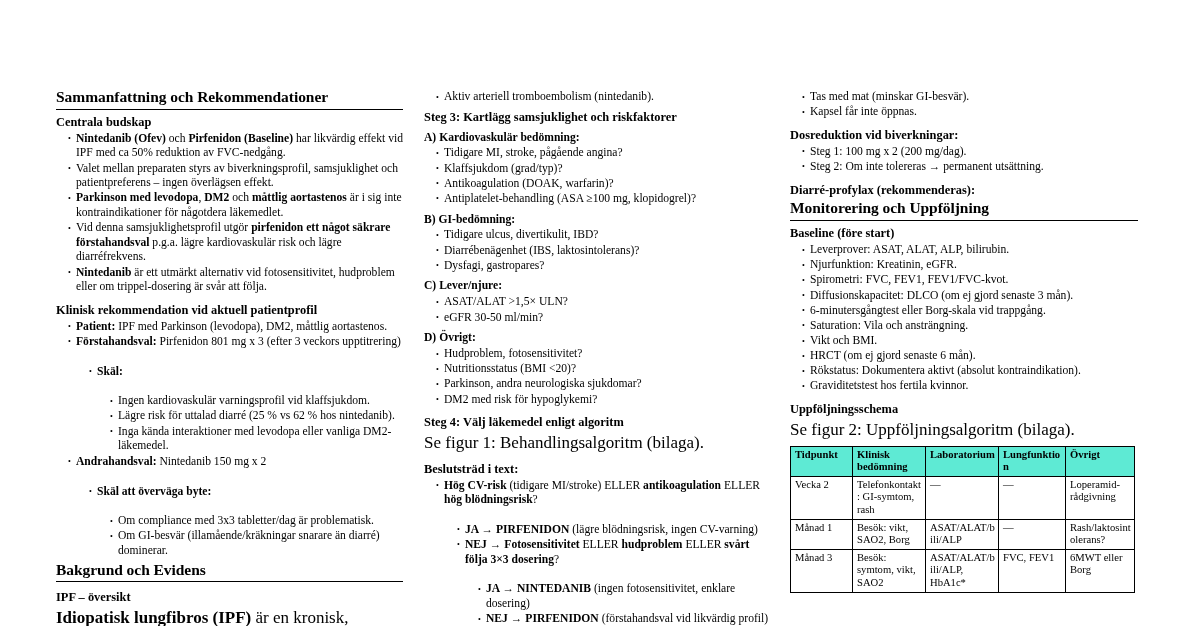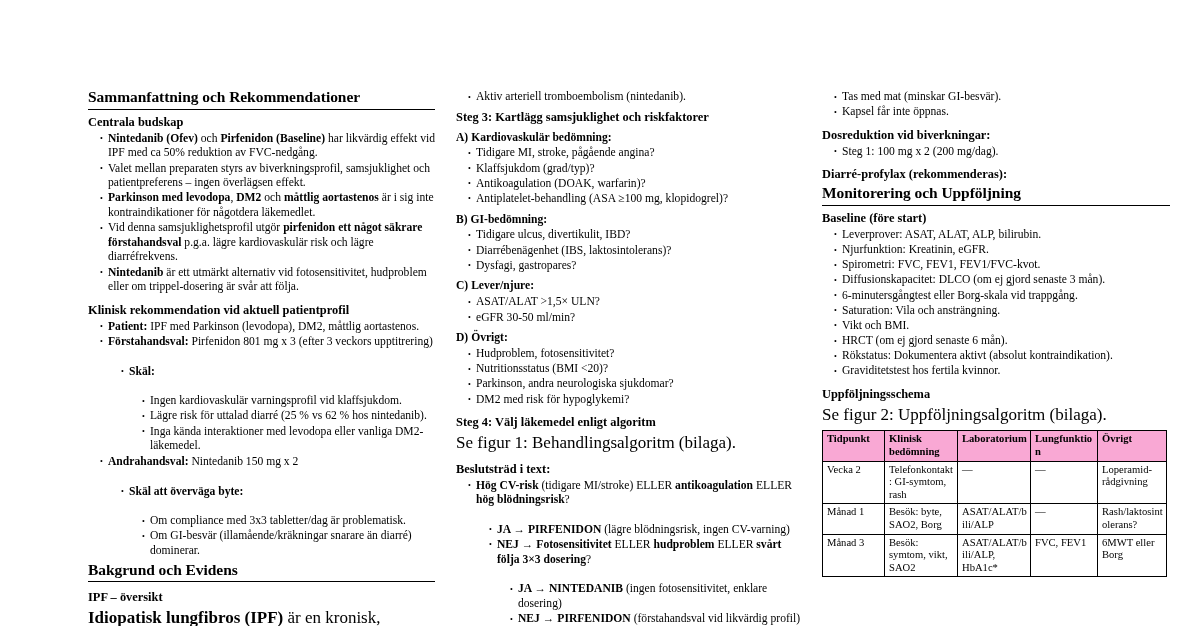--- a/index.html
+++ b/index.html
@@ -13,21 +13,20 @@
     overflow: hidden;
     font-family: "Liberation Serif", "DejaVu Serif", serif;
     color: #000000;
   }
   .page {
     position: relative;
     width: 1191px;
     height: 626px;
     padding-top: 88px;
     box-sizing: border-box;
-    padding-left: 32px;
   }
   .columns {
     display: flex;
     align-items: flex-start;
     gap: 21px;
     padding-left: 56px;
     padding-right: 50px;
   }
   .col {
     width: 347px;
@@ -105,21 +104,21 @@
   }
   table.sched th, table.sched td {
     border: 1px solid #000;
     vertical-align: top;
     padding: 2px 3px 2px 4px;
     line-height: 1.19;
     word-wrap: break-word;
     overflow-wrap: break-word;
   }
   table.sched th {
-    background: #f9a8d4;
+    background: #5eead4;
     font-weight: bold;
     text-align: left;
   }
   table.sched col.c0 { width: 62px; }
   table.sched col.c1 { width: 73px; }
   table.sched col.c2 { width: 73px; }
   table.sched col.c3 { width: 67px; }
   table.sched col.c4 { width: 69px; }
 </style>
 </head>
@@ -238,20 +237,21 @@
     <div class="col col-right">
 
       <ul class="bl">
         <li>Tas med mat (minskar GI-besvär).</li>
         <li>Kapsel får inte öppnas.</li>
       </ul>
 
       <h2 class="sub">Dosreduktion vid biverkningar:</h2>
       <ul class="bl">
         <li>Steg 1: 100 mg x 2 (200 mg/dag).</li>
+        <li>Steg 2: Om inte tolereras → permanent utsättning.</li>
       </ul>
 
       <h2 class="sub">Diarré-profylax (rekommenderas):</h2>
 
       <h1 class="sec spaced">Monitorering och Uppföljning</h1>
 
       <h2 class="sub tight">Baseline (före start)</h2>
       <ul class="bl">
         <li>Leverprover: ASAT, ALAT, ALP, bilirubin.</li>
         <li>Njurfunktion: Kreatinin, eGFR.</li>
@@ -288,21 +288,21 @@
         <tbody>
           <tr>
             <td>Vecka 2</td>
             <td>Telefonkontakt: GI-symtom, rash</td>
             <td>—</td>
             <td>—</td>
             <td>Loperamid-rådgivning</td>
           </tr>
           <tr>
             <td>Månad 1</td>
-            <td>Besök: byte, SAO2, Borg</td>
+            <td>Besök: vikt, SAO2, Borg</td>
             <td>ASAT/ALAT/bili/ALP</td>
             <td>—</td>
             <td>Rash/laktosintolerans?</td>
           </tr>
           <tr>
             <td>Månad 3</td>
             <td>Besök: symtom, vikt, SAO2</td>
             <td>ASAT/ALAT/bili/ALP, HbA1c*</td>
             <td>FVC, FEV1</td>
             <td>6MWT eller Borg</td>

